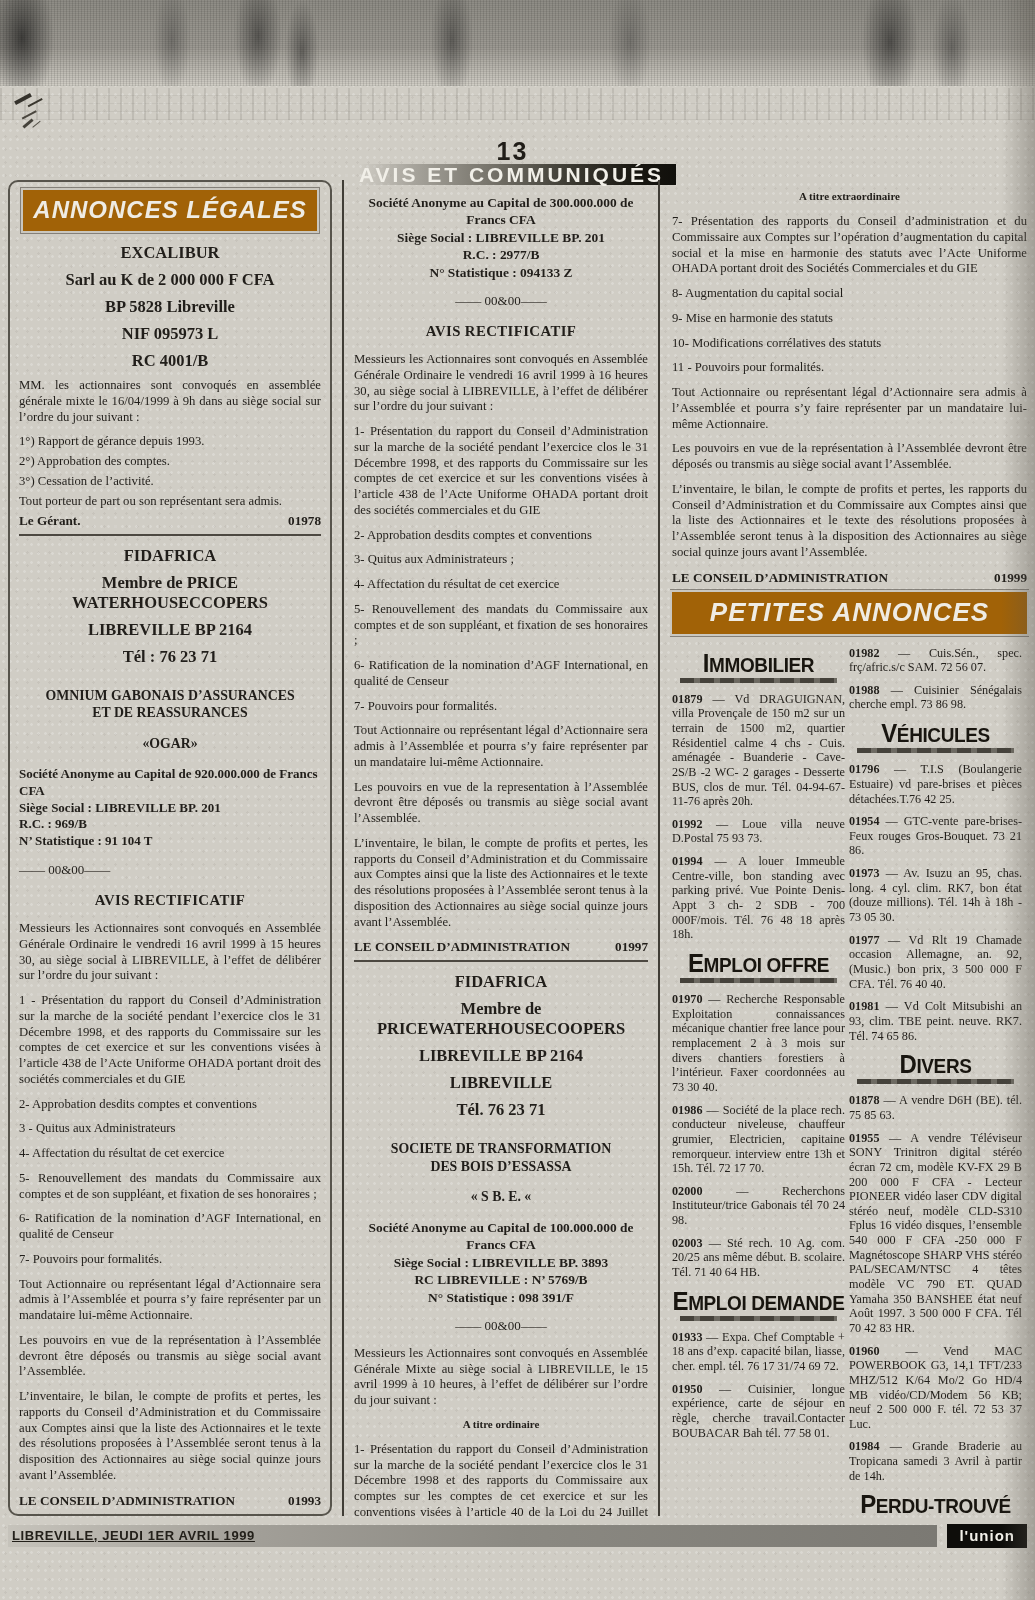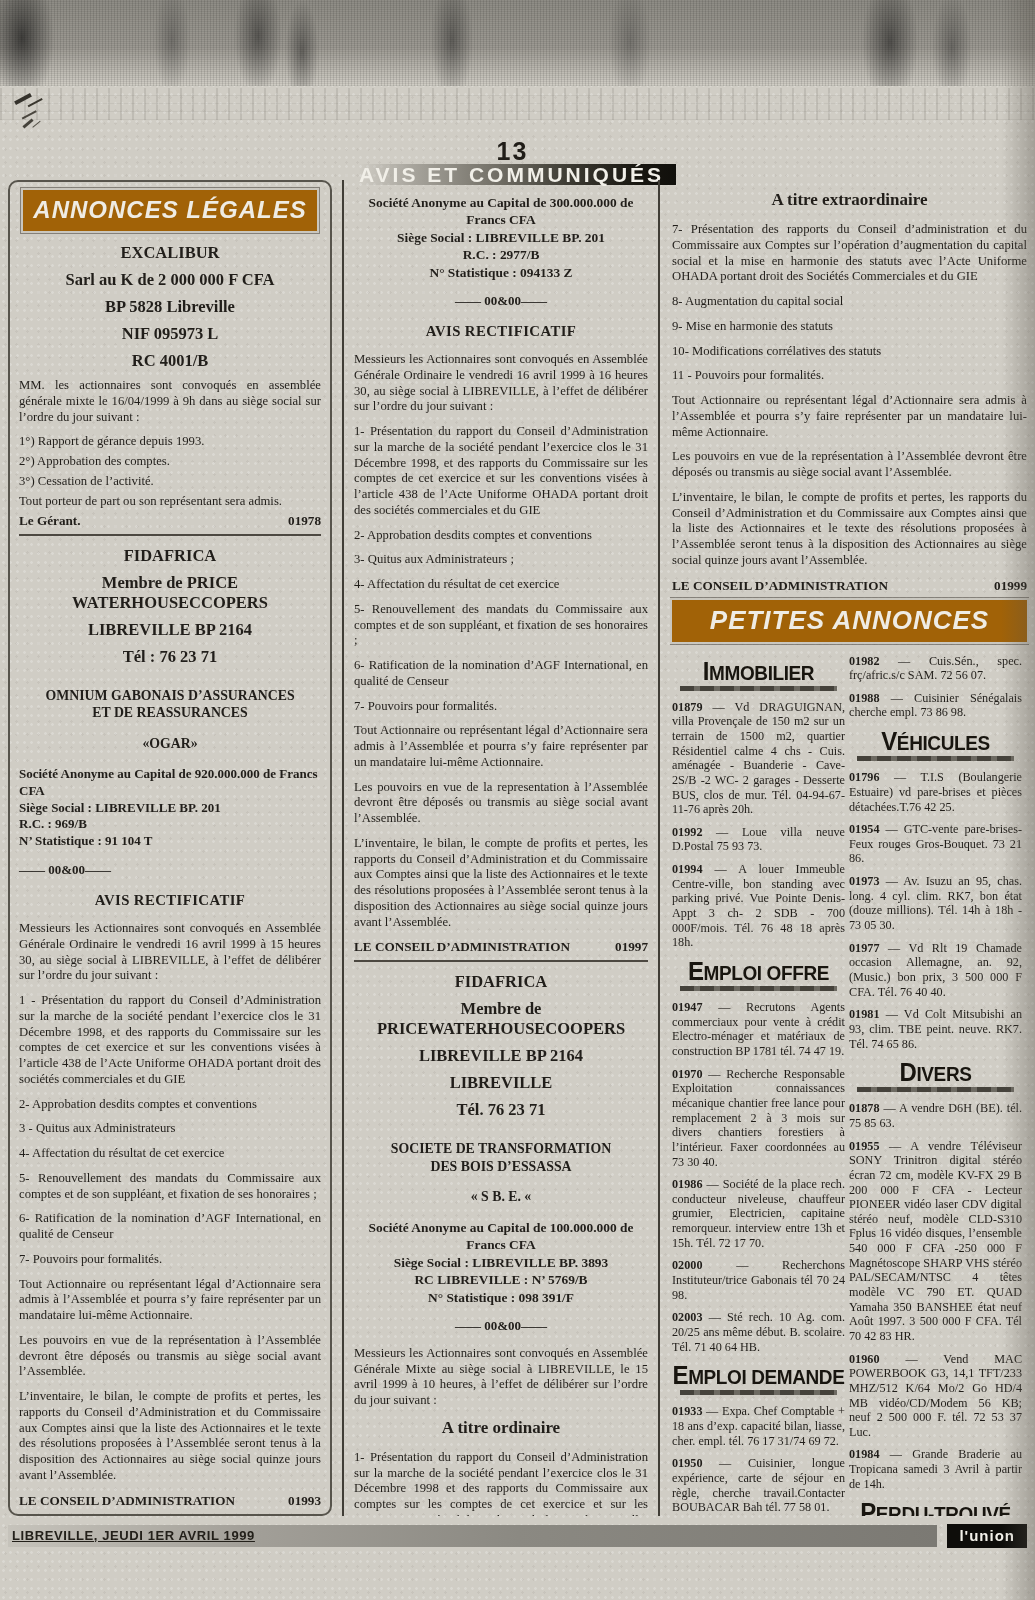--- a/index.html
+++ b/index.html
@@ -61,24 +61,24 @@
   
   .body,.item{font-size:12.7px;line-height:1.24;text-align:justify;margin:0 0 9px;}
   .item{margin-bottom:9px;}
   .tight{margin-bottom:4px;}
   .bighead{font-weight:bold;font-size:16.5px;text-align:center;margin:7px 0;}
   .company-line{font-weight:bold;font-size:13.8px;text-align:center;line-height:1.25;}
   .gap-top{margin-top:20px;}
   .quote{font-weight:bold;font-size:13.8px;text-align:center;margin:14px 0;}
   .info-line{font-weight:bold;font-size:13px;line-height:1.3;text-align:left;}
   .head-lines .info-line{text-align:center;font-size:13.4px;}
-  .sep{font-weight:bold;font-size:13px;margin:12px 0;text-align:center;}
+  .sep{font-weight:normal;font-size:13px;margin:12px 0;text-align:center;}
   .sep.left{text-align:left;}
   .avis-title{font-weight:bold;font-size:14.8px;text-align:center;letter-spacing:.4px;margin:14px 0 12px;}
-  .subhead{font-weight:bold;font-size:17px;text-align:center;margin:8px 0 12px;}
+  .subhead{font-weight:bold;font-size:11px;text-align:center;margin:8px 0 12px;}
   .signoff{display:flex;justify-content:space-between;font-weight:bold;font-size:13.2px;margin:3px 0 5px;}
   .rule{border:none;border-top:2px solid #4c4841;margin:2px 0 10px;}
 
   
   .classifieds{display:flex;gap:4px;margin-top:2px;}
   .ccol{width:173px;overflow:hidden;}
   .ad{font-size:12.2px;line-height:1.2;text-align:justify;margin:0 0 8px;}
   .ad-ref{font-weight:bold;}
   .sect-head{text-align:center;margin:4px 0 9px;}
   .sect-title{display:inline-block;font:bold 19px/1.05 "Liberation Sans","DejaVu Sans",sans-serif;
@@ -292,21 +292,20 @@
           <p class="ad"><b class="ad-ref">01879</b> <span>— Vd DRAGUIGNAN, villa Provençale de 150 m2 sur un terrain de 1500 m2, quartier Résidentiel calme 4 chs - Cuis. aménagée - Buanderie - Cave- 2S/B -2 WC- 2 garages - Desserte BUS, clos de mur. Tél. 04-94-67-11-76 après 20h.</span></p>
               <p class="ad"><b class="ad-ref">01992</b> <span>— Loue villa neuve D.Postal 75 93 73.</span></p>
               <p class="ad"><b class="ad-ref">01994</b> <span>— A louer Immeuble Centre-ville, bon standing avec parking privé. Vue Pointe Denis- Appt 3 ch- 2 SDB - 700 000F/mois. Tél. 76 48 18 après 18h.</span></p>
             </div>
           <div class="sect-head">
             <span class="sect-title">EMPLOI OFFRE</span>
             <span class="sect-bar"></span>
           </div>
           <div>
 
-          <p class="ad"><b class="ad-ref">01947</b> <span>— Recrutons Agents commerciaux pour vente à crédit Electro-ménager et matériaux de construction BP 1781 tél. 74 47 19.</span></p>
               <p class="ad"><b class="ad-ref">01970</b> <span>— Recherche Responsable Exploitation connaissances mécanique chantier free lance pour remplacement 2 à 3 mois sur divers chantiers forestiers à l’intérieur. Faxer coordonnées au 73 30 40.</span></p>
               <p class="ad"><b class="ad-ref">01986</b> <span>— Société de la place rech. conducteur niveleuse, chauffeur grumier, Electricien, capitaine remorqueur. interview entre 13h et 15h. Tél. 72 17 70.</span></p>
               <p class="ad"><b class="ad-ref">02000</b> <span>— Recherchons Instituteur/trice Gabonais tél 70 24 98.</span></p>
               <p class="ad"><b class="ad-ref">02003</b> <span>— Sté rech. 10 Ag. com. 20/25 ans même début. B. scolaire. Tél. 71 40 64 HB.</span></p>
             </div>
           <div class="sect-head">
             <span class="sect-title">EMPLOI DEMANDE</span>
             <span class="sect-bar"></span>
           </div>
           <div>

